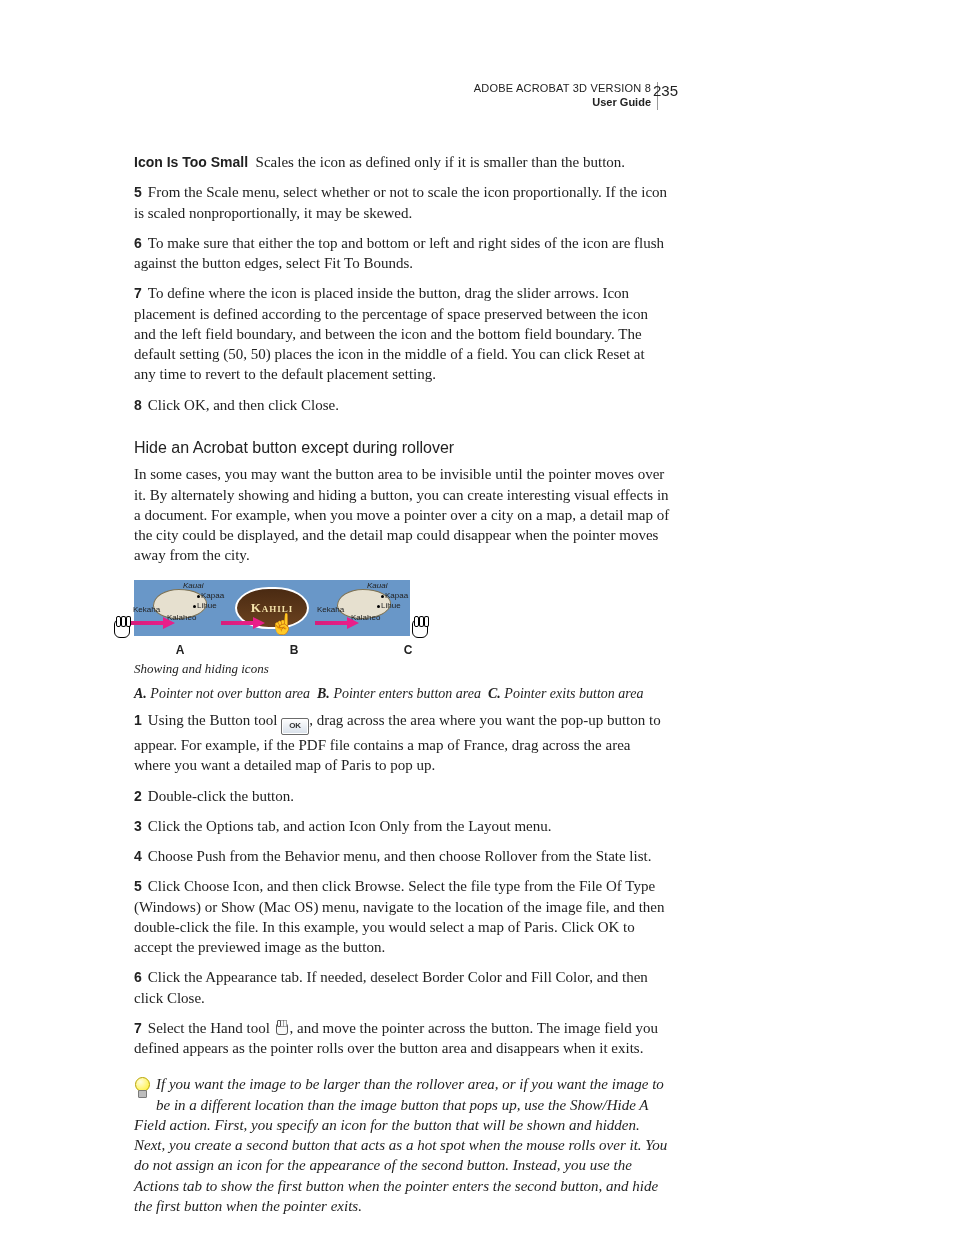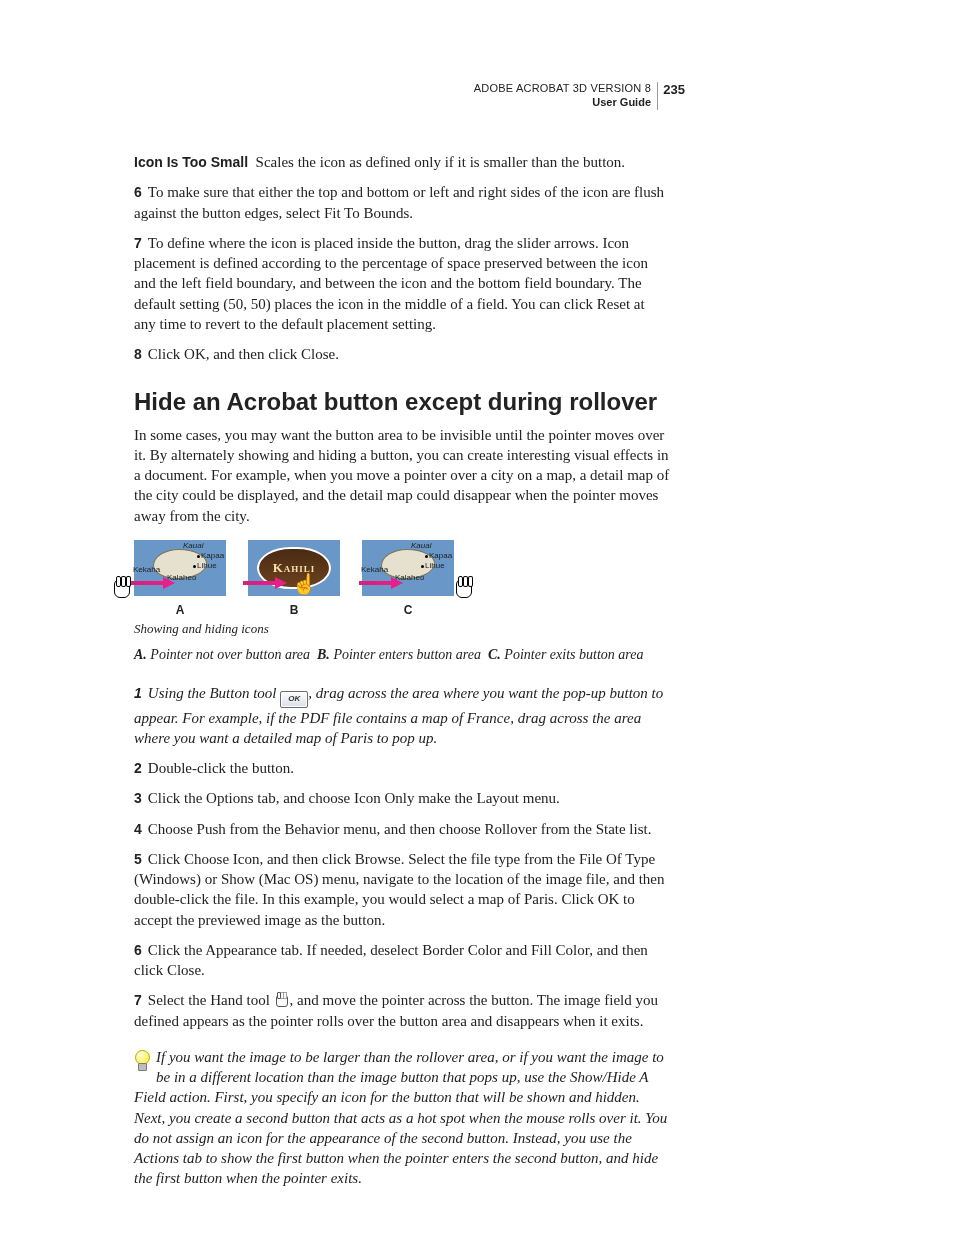--- a/index.html
+++ b/index.html
@@ -25,41 +25,41 @@
     font-size: 11px;
     line-height: 1.25;
     border-right: 1px solid #999;
     padding-right: 6px;
   }
   .header .line1 { letter-spacing: 0.2px; }
   .header .line2 { font-weight: 700; }
   .page-number {
     position: absolute;
     top: 82px;
-    right: 75px;
+    right: 82px;
     font-family: "Myriad Pro", Arial, Helvetica, sans-serif;
-    font-size: 13px;
-    font-weight: 700;
+    font-size: 15px;
+    font-weight: 400;
   }
   .content {
     margin-top: 72px;
     font-size: 15px;
     line-height: 1.35;
   }
   .para { margin: 0 0 10px 0; }
   .bold-run { font-weight: 700; font-family: "Myriad Pro", Arial, Helvetica, sans-serif; font-size: 14px; }
   .step-num { font-weight: 700; font-family: "Myriad Pro", Arial, Helvetica, sans-serif; font-size: 14px; margin-right: 6px; }
   h2.section {
     font-family: "Myriad Pro", Arial, Helvetica, sans-serif;
-    font-weight: 700;
-    font-size: 24px;
+    font-weight: 400;
+    font-size: 16px;
     margin: 22px 0 6px 0;
   }
   .figure-block { margin: 14px 0 4px 0; }
-  .figrow { display: flex; gap: 22px; }
+  .figrow { display: flex; }
   .panel {
     width: 90px; height: 54px;
     background: #6997c8;
     position: relative;
     border: 1px solid #6997c8;
     overflow: visible;
   }
   .island {
     position: absolute;
     left: 18px; top: 8px;
@@ -210,20 +210,23 @@
   </div>
   <div class="page-number">235</div>
 
   <div class="content">
 
     <p class="para">
       <span class="bold-run">Icon Is Too Small</span>
       &nbsp;<span>Scales the icon as defined only if it is smaller than the button.</span>
     </p>
 
+    <p class="para">
+      <span class="step-num">5</span><span>From the Scale menu, select whether or not to scale the icon proportionally. If the icon is scaled nonproportionally, it may be skewed.</span>
+    </p>
     <p class="para">
       <span class="step-num">6</span><span>To make sure that either the top and bottom or left and right sides of the icon are flush against the button edges, select Fit To Bounds.</span>
     </p>
     <p class="para">
       <span class="step-num">7</span><span>To define where the icon is placed inside the button, drag the slider arrows. Icon placement is defined according to the percentage of space preserved between the icon and the left field boundary, and between the icon and the bottom field boundary. The default setting (50, 50) places the icon in the middle of a field. You can click Reset at any time to revert to the default placement setting.</span>
     </p>
     <p class="para">
       <span class="step-num">8</span><span>Click OK, and then click Close.</span>
     </p>
 
@@ -290,29 +293,29 @@
         <span>C</span>
       </div>
       <div class="caption-title">Showing and hiding icons</div>
       <div class="caption-key">
         <b>A.</b> <span>Pointer not over button area</span>&nbsp;
         <b>B.</b> <span>Pointer enters button area</span>&nbsp;
         <b>C.</b> <span>Pointer exits button area</span>
       </div>
     </div>
 
-    <p class="para" style="margin-top:18px;font-style:italic;">
+    <p class="para" style="margin-top:6px;">
       <span class="step-num">1</span><span>Using the Button tool </span>
       <span class="inline-icon"><span class="btn-tool">OK</span></span><span>, drag across the area where you want the pop-up button to appear. For example, if the PDF file contains a map of France, drag across the area where you want a detailed map of Paris to pop up.</span>
     </p>
     <p class="para">
       <span class="step-num">2</span><span>Double-click the button.</span>
     </p>
     <p class="para">
-      <span class="step-num">3</span><span>Click the Options tab, and choose Icon Only make the Layout menu.</span>
+      <span class="step-num">3</span><span>Click the Options tab, and action Icon Only from the Layout menu.</span>
     </p>
     <p class="para">
       <span class="step-num">4</span><span>Choose Push from the Behavior menu, and then choose Rollover from the State list.</span>
     </p>
     <p class="para">
       <span class="step-num">5</span><span>Click Choose Icon, and then click Browse. Select the file type from the File Of Type (Windows) or Show (Mac OS) menu, navigate to the location of the image file, and then double-click the file. In this example, you would select a map of Paris. Click OK to accept the previewed image as the button.</span>
     </p>
     <p class="para">
       <span class="step-num">6</span><span>Click the Appearance tab. If needed, deselect Border Color and Fill Color, and then click Close.</span>
     </p>

